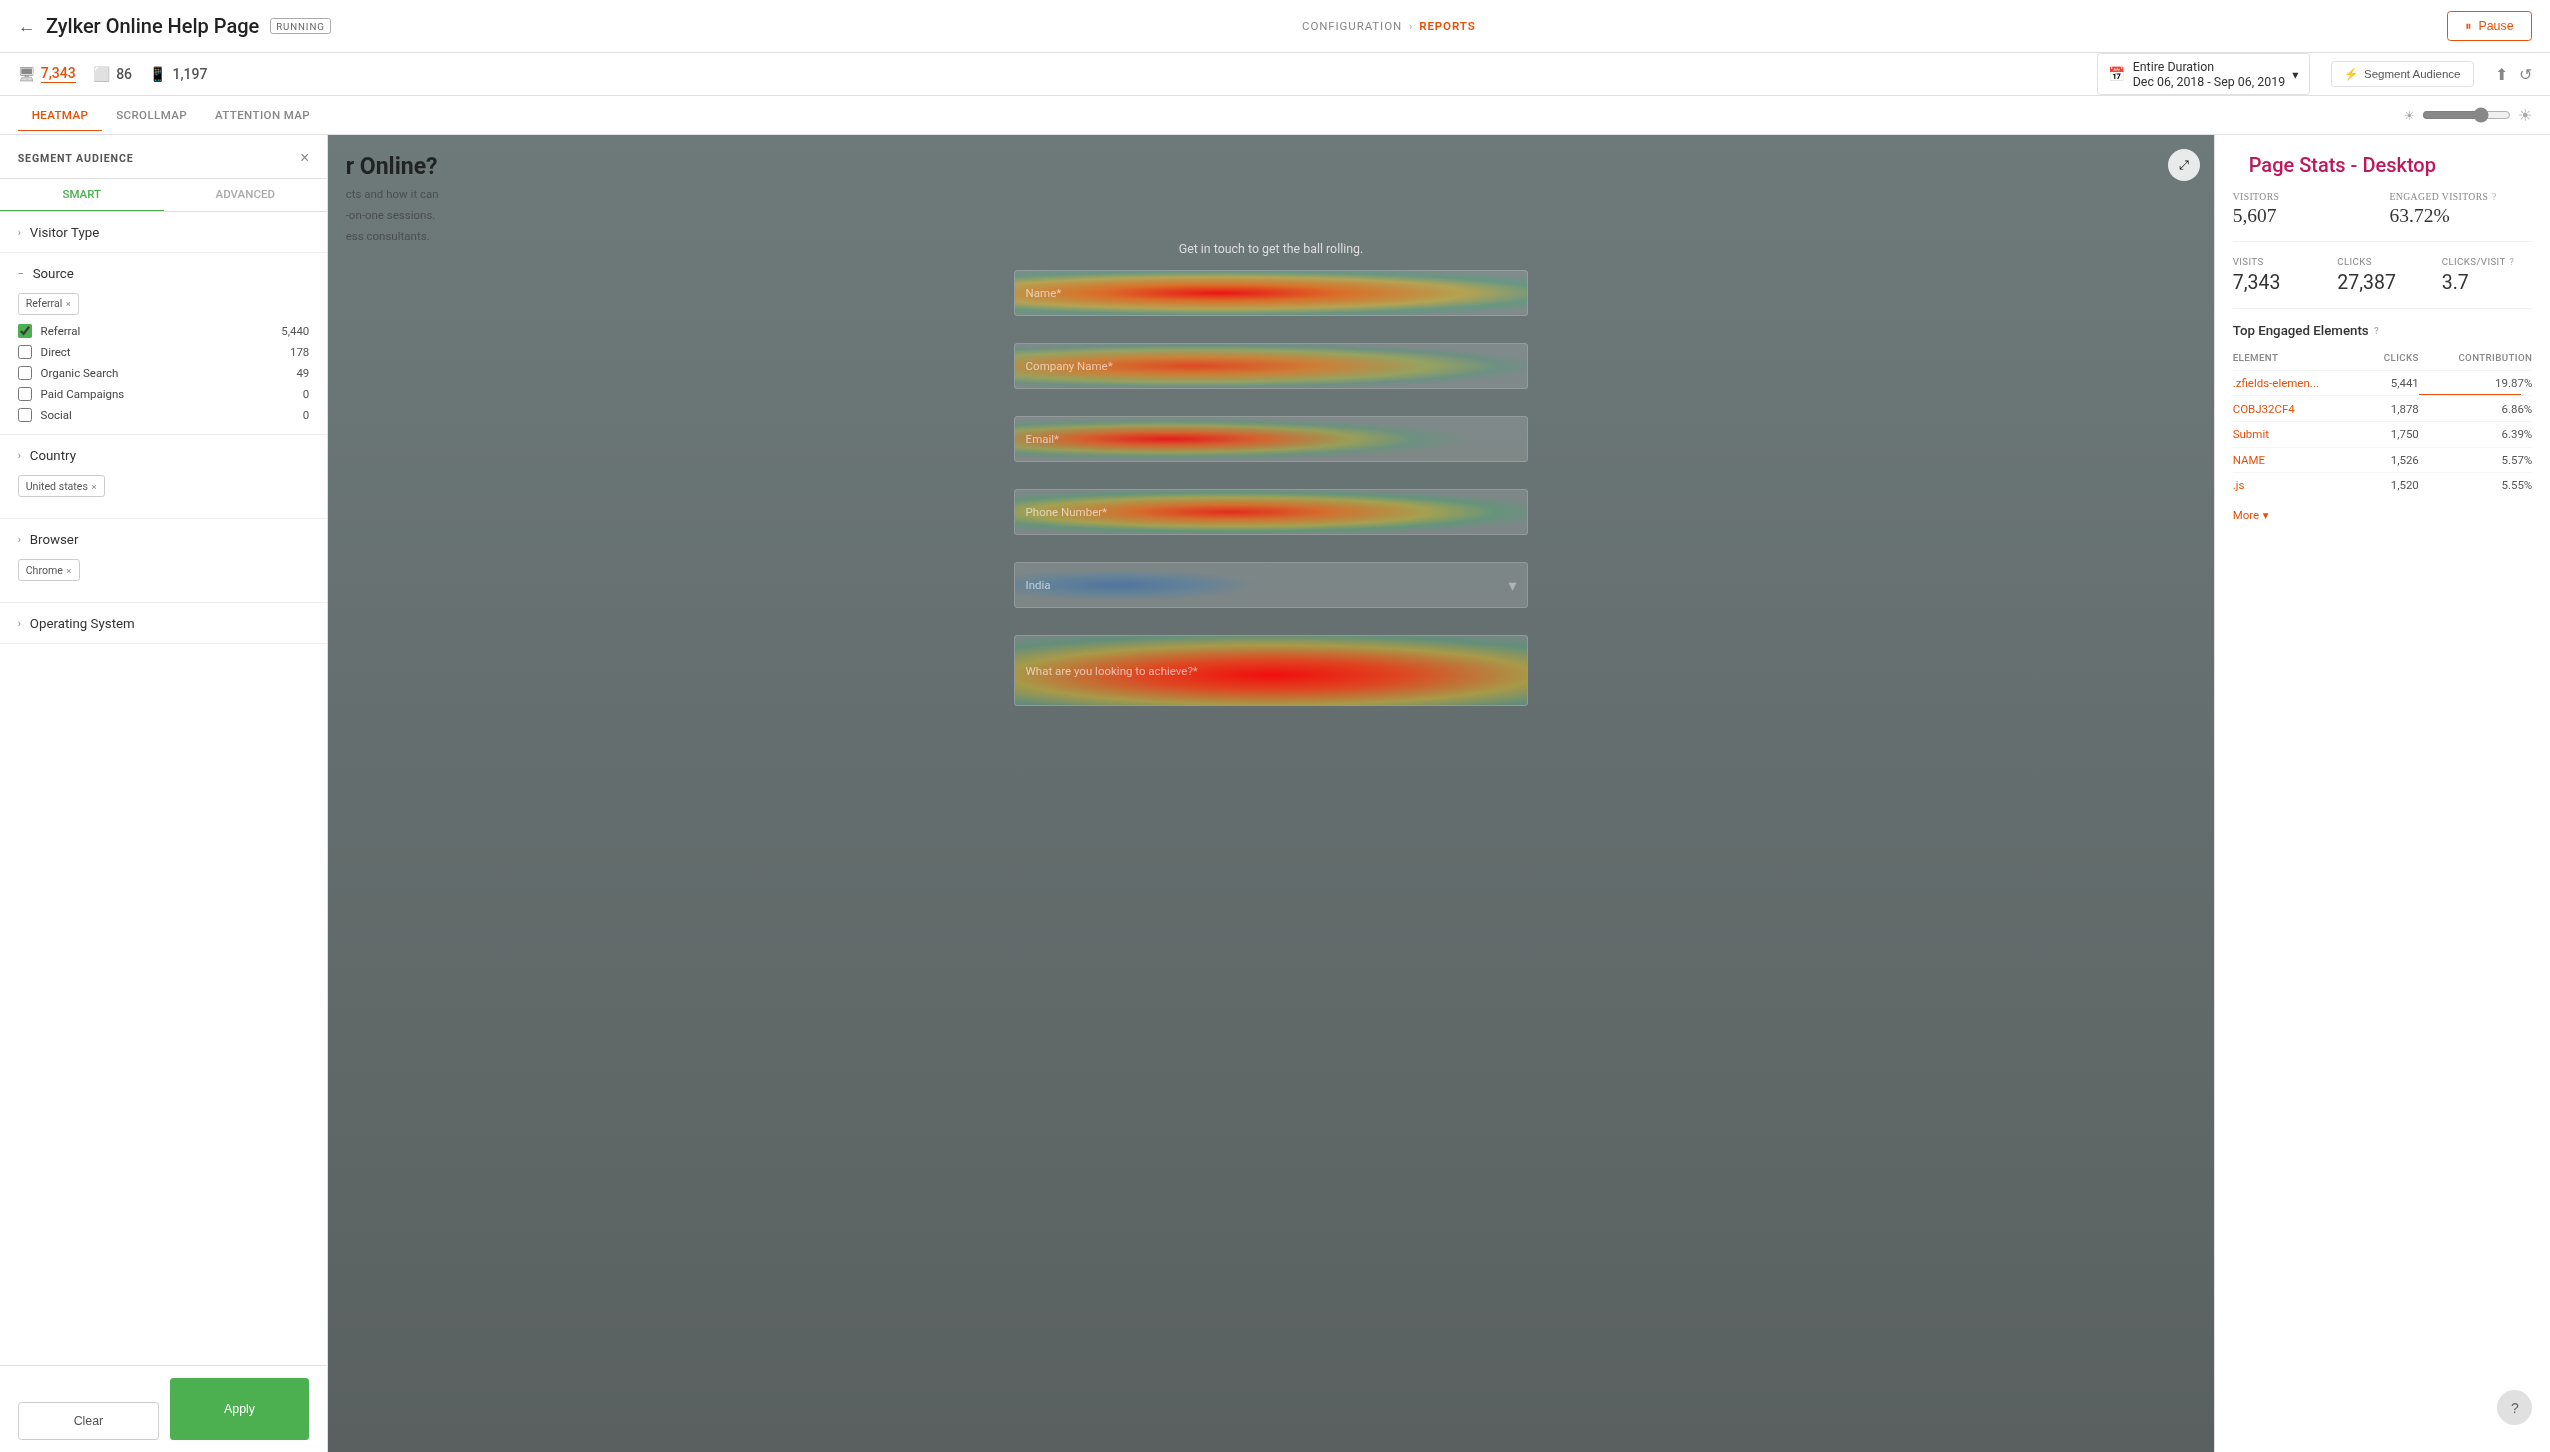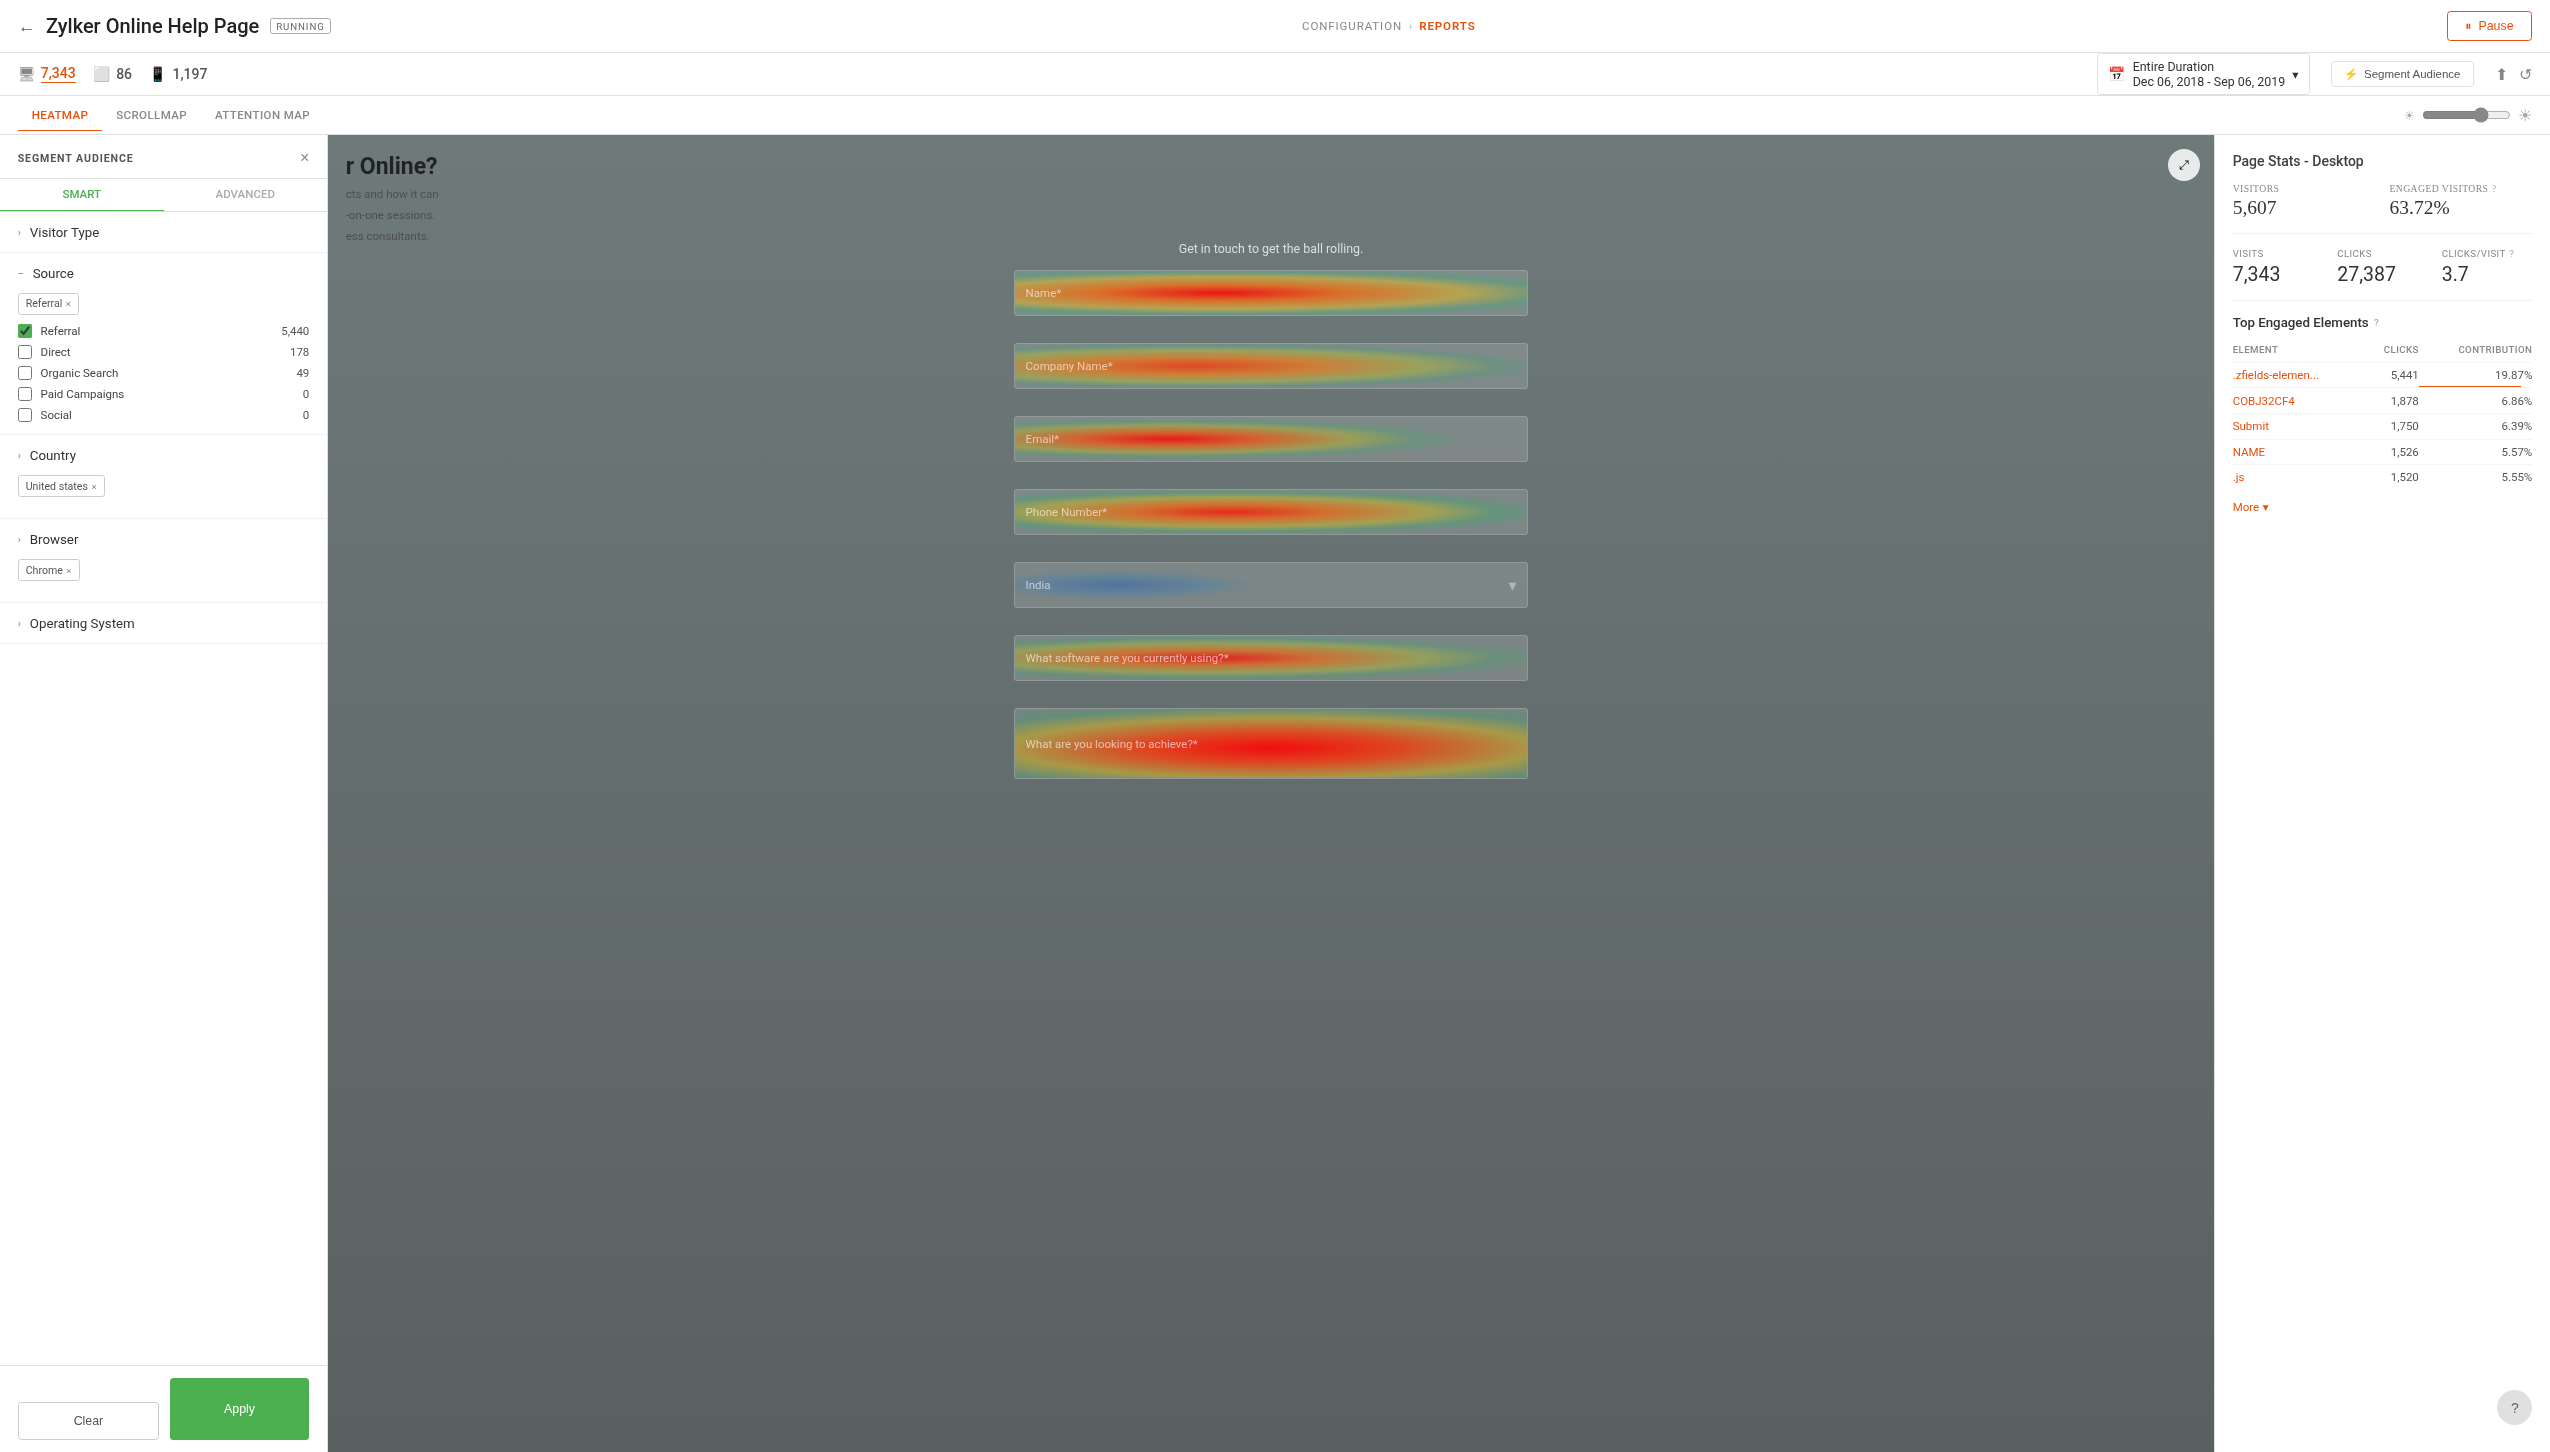--- a/index.html
+++ b/index.html
@@ -321,21 +321,21 @@
     }
 
     
     .stats-panel {
       width: 336px;
       background: #fff;
       border-left: 0.9px solid #e0e0e0;
       padding: 17.7px;
       overflow-y: auto;
     }
-    .stats-title { font-size: 14px; font-weight: 500; color: #404040; margin-bottom: 14px; }
+    .stats-title { font-size: 20px; font-weight: 500; color: #be185d; margin-bottom: 14px; margin-left: 16px; }
     .stats-grid {
       display: grid;
       grid-template-columns: 1fr 1fr;
       gap: 14px;
       margin-bottom: 14px;
       border-bottom: 0.9px solid #f0f0f0;
       padding-bottom: 14px;
       font-family: Liberation Serif, serif;
     }
     .stats-item-full {
@@ -613,24 +613,20 @@
             <div class="heatmap-overlay hot-zone-phone"></div>
             <span class="field-placeholder">Phone Number*</span>
           </div>
 
           <div class="heatmap-field">
             <div class="heatmap-overlay hot-zone-dropdown"></div>
             <span class="field-placeholder">India</span>
             <span style="position:absolute; right:10.6px; top:50%; transform:translateY(-50%); color:rgba(200,200,200,0.7); font-size:16px;">▾</span>
           </div>
 
-          <div class="heatmap-field">
-            <div class="heatmap-overlay hot-zone-software"></div>
-            <span class="field-placeholder">What software are you currently using?*</span>
-          </div>
 
           <div class="heatmap-field heatmap-field-tall" style="height:71px;">
             <div class="heatmap-overlay hot-zone-achieve" style="height:71px;"></div>
             <span class="field-placeholder">What are you looking to achieve?*</span>
           </div>
         </div>
       </div>
 
       <button class="expand-btn">
         <span>⤢</span>

